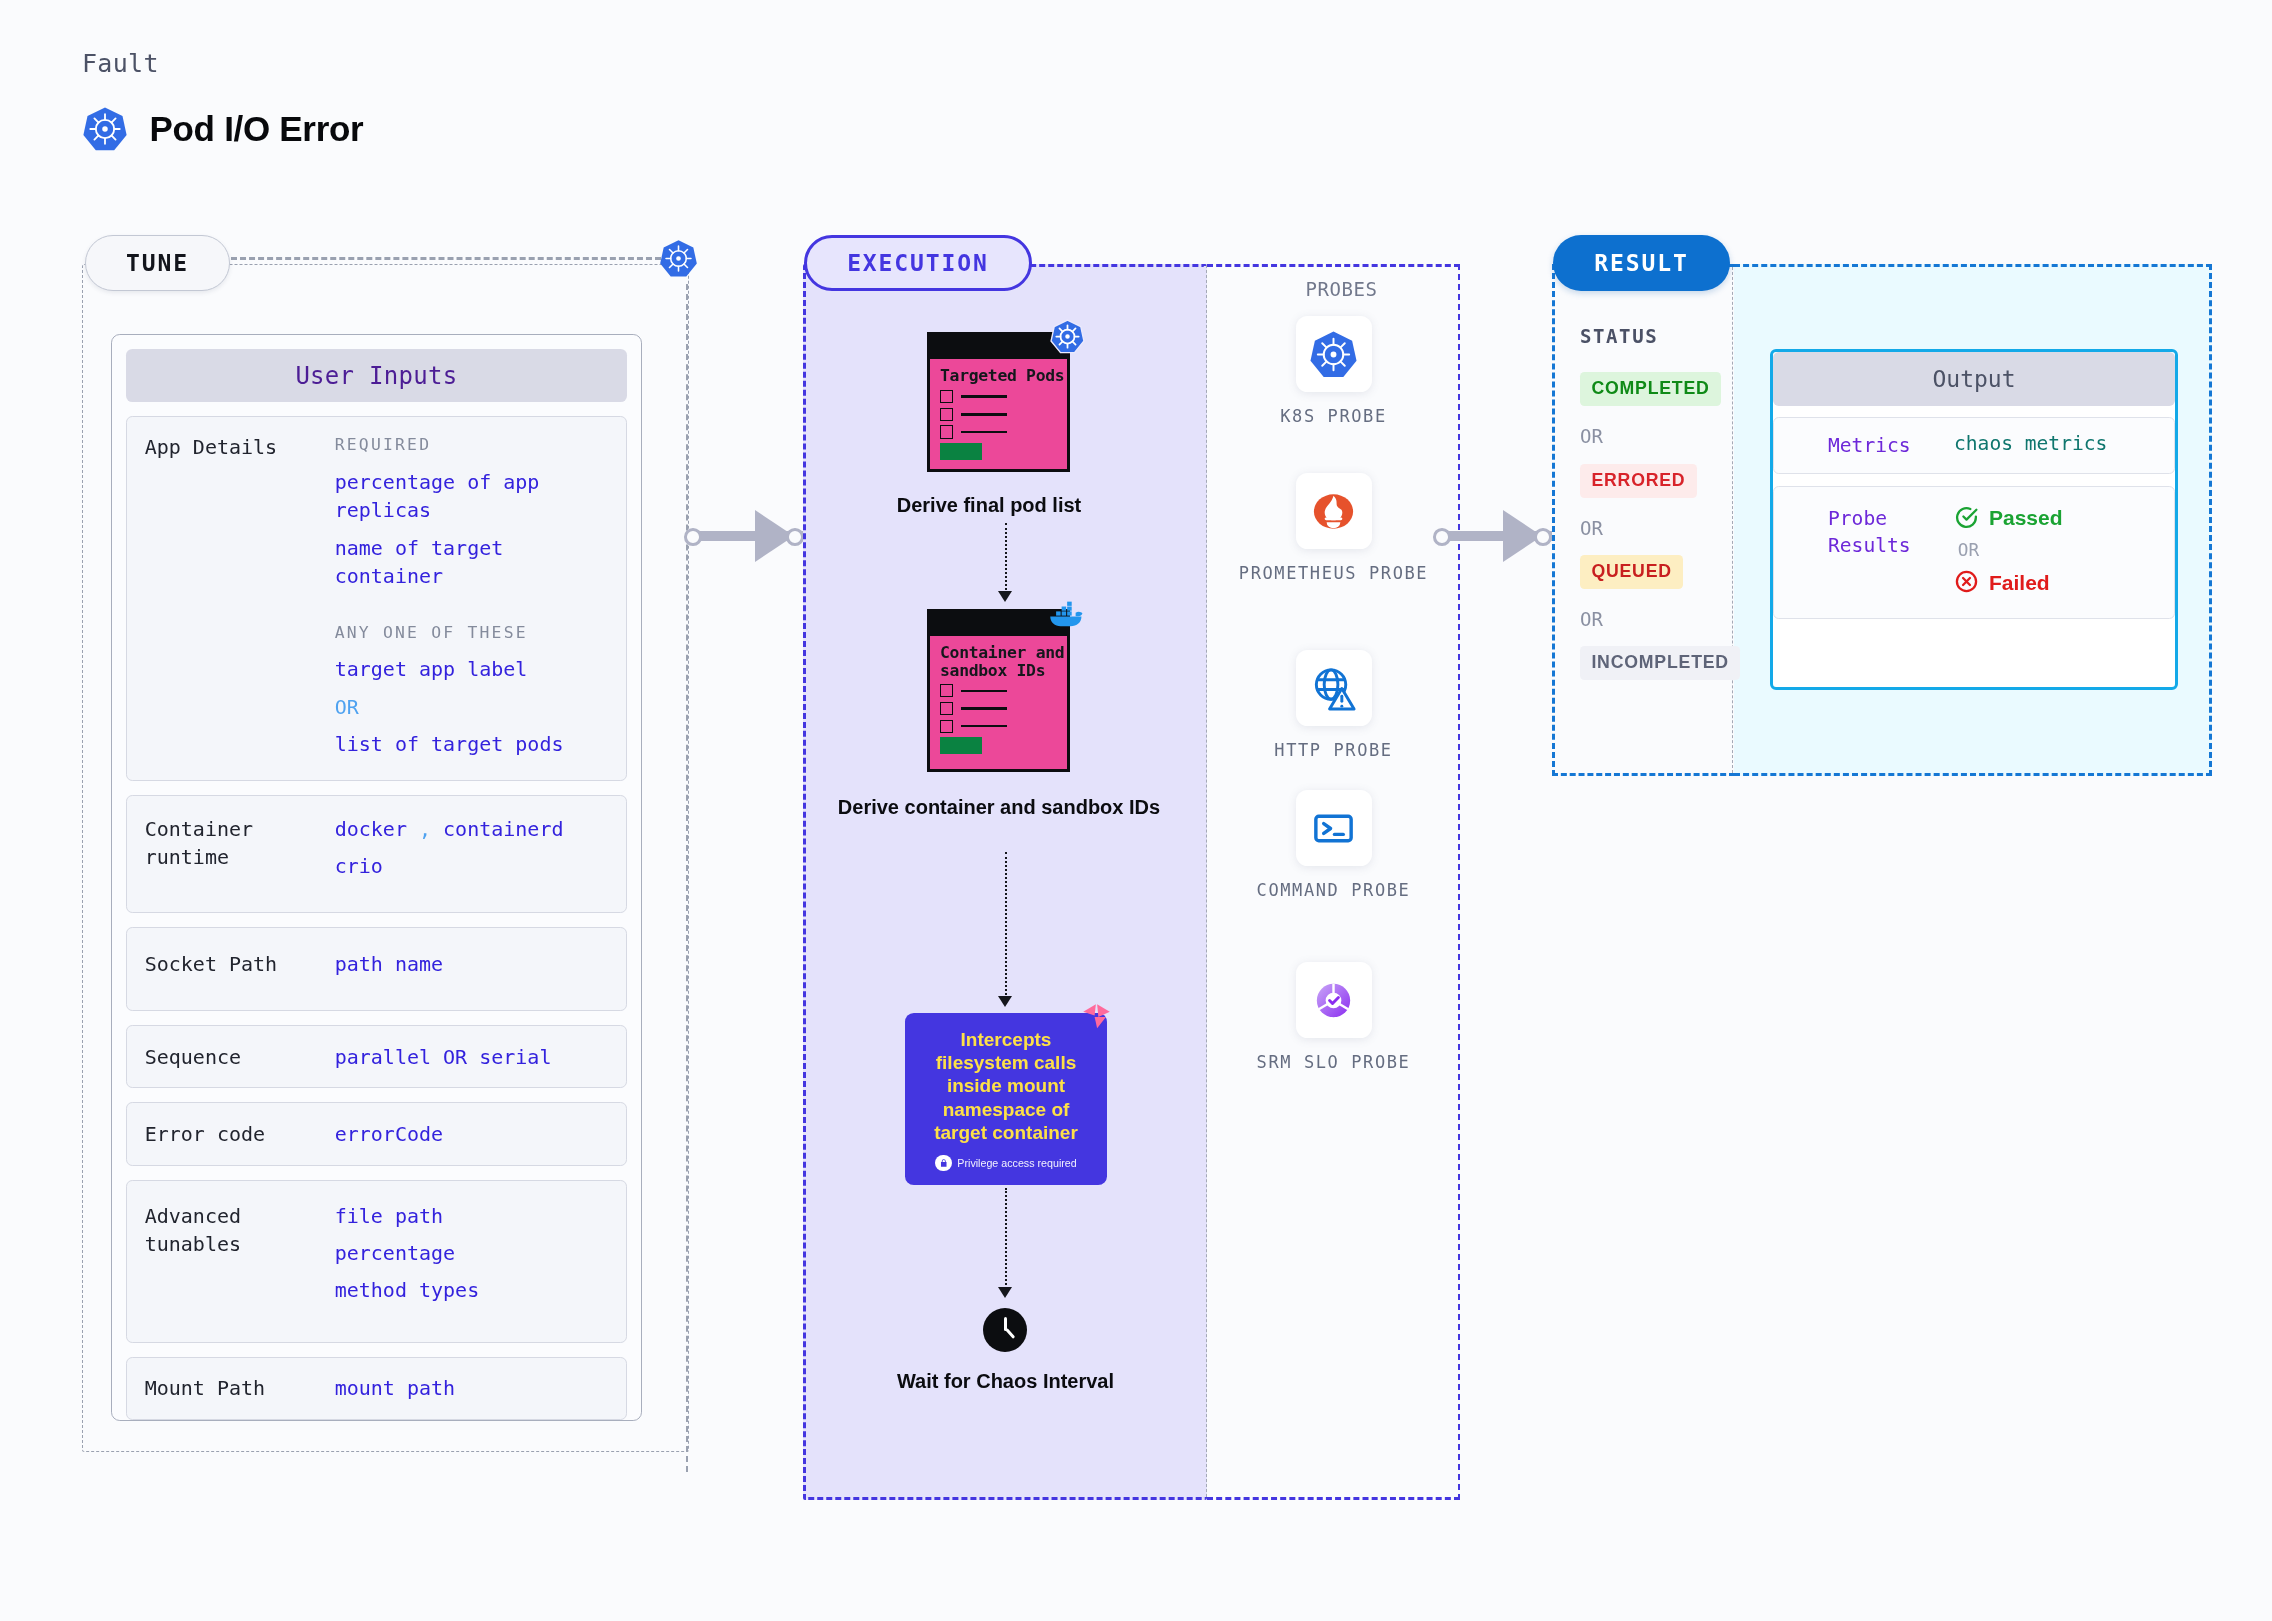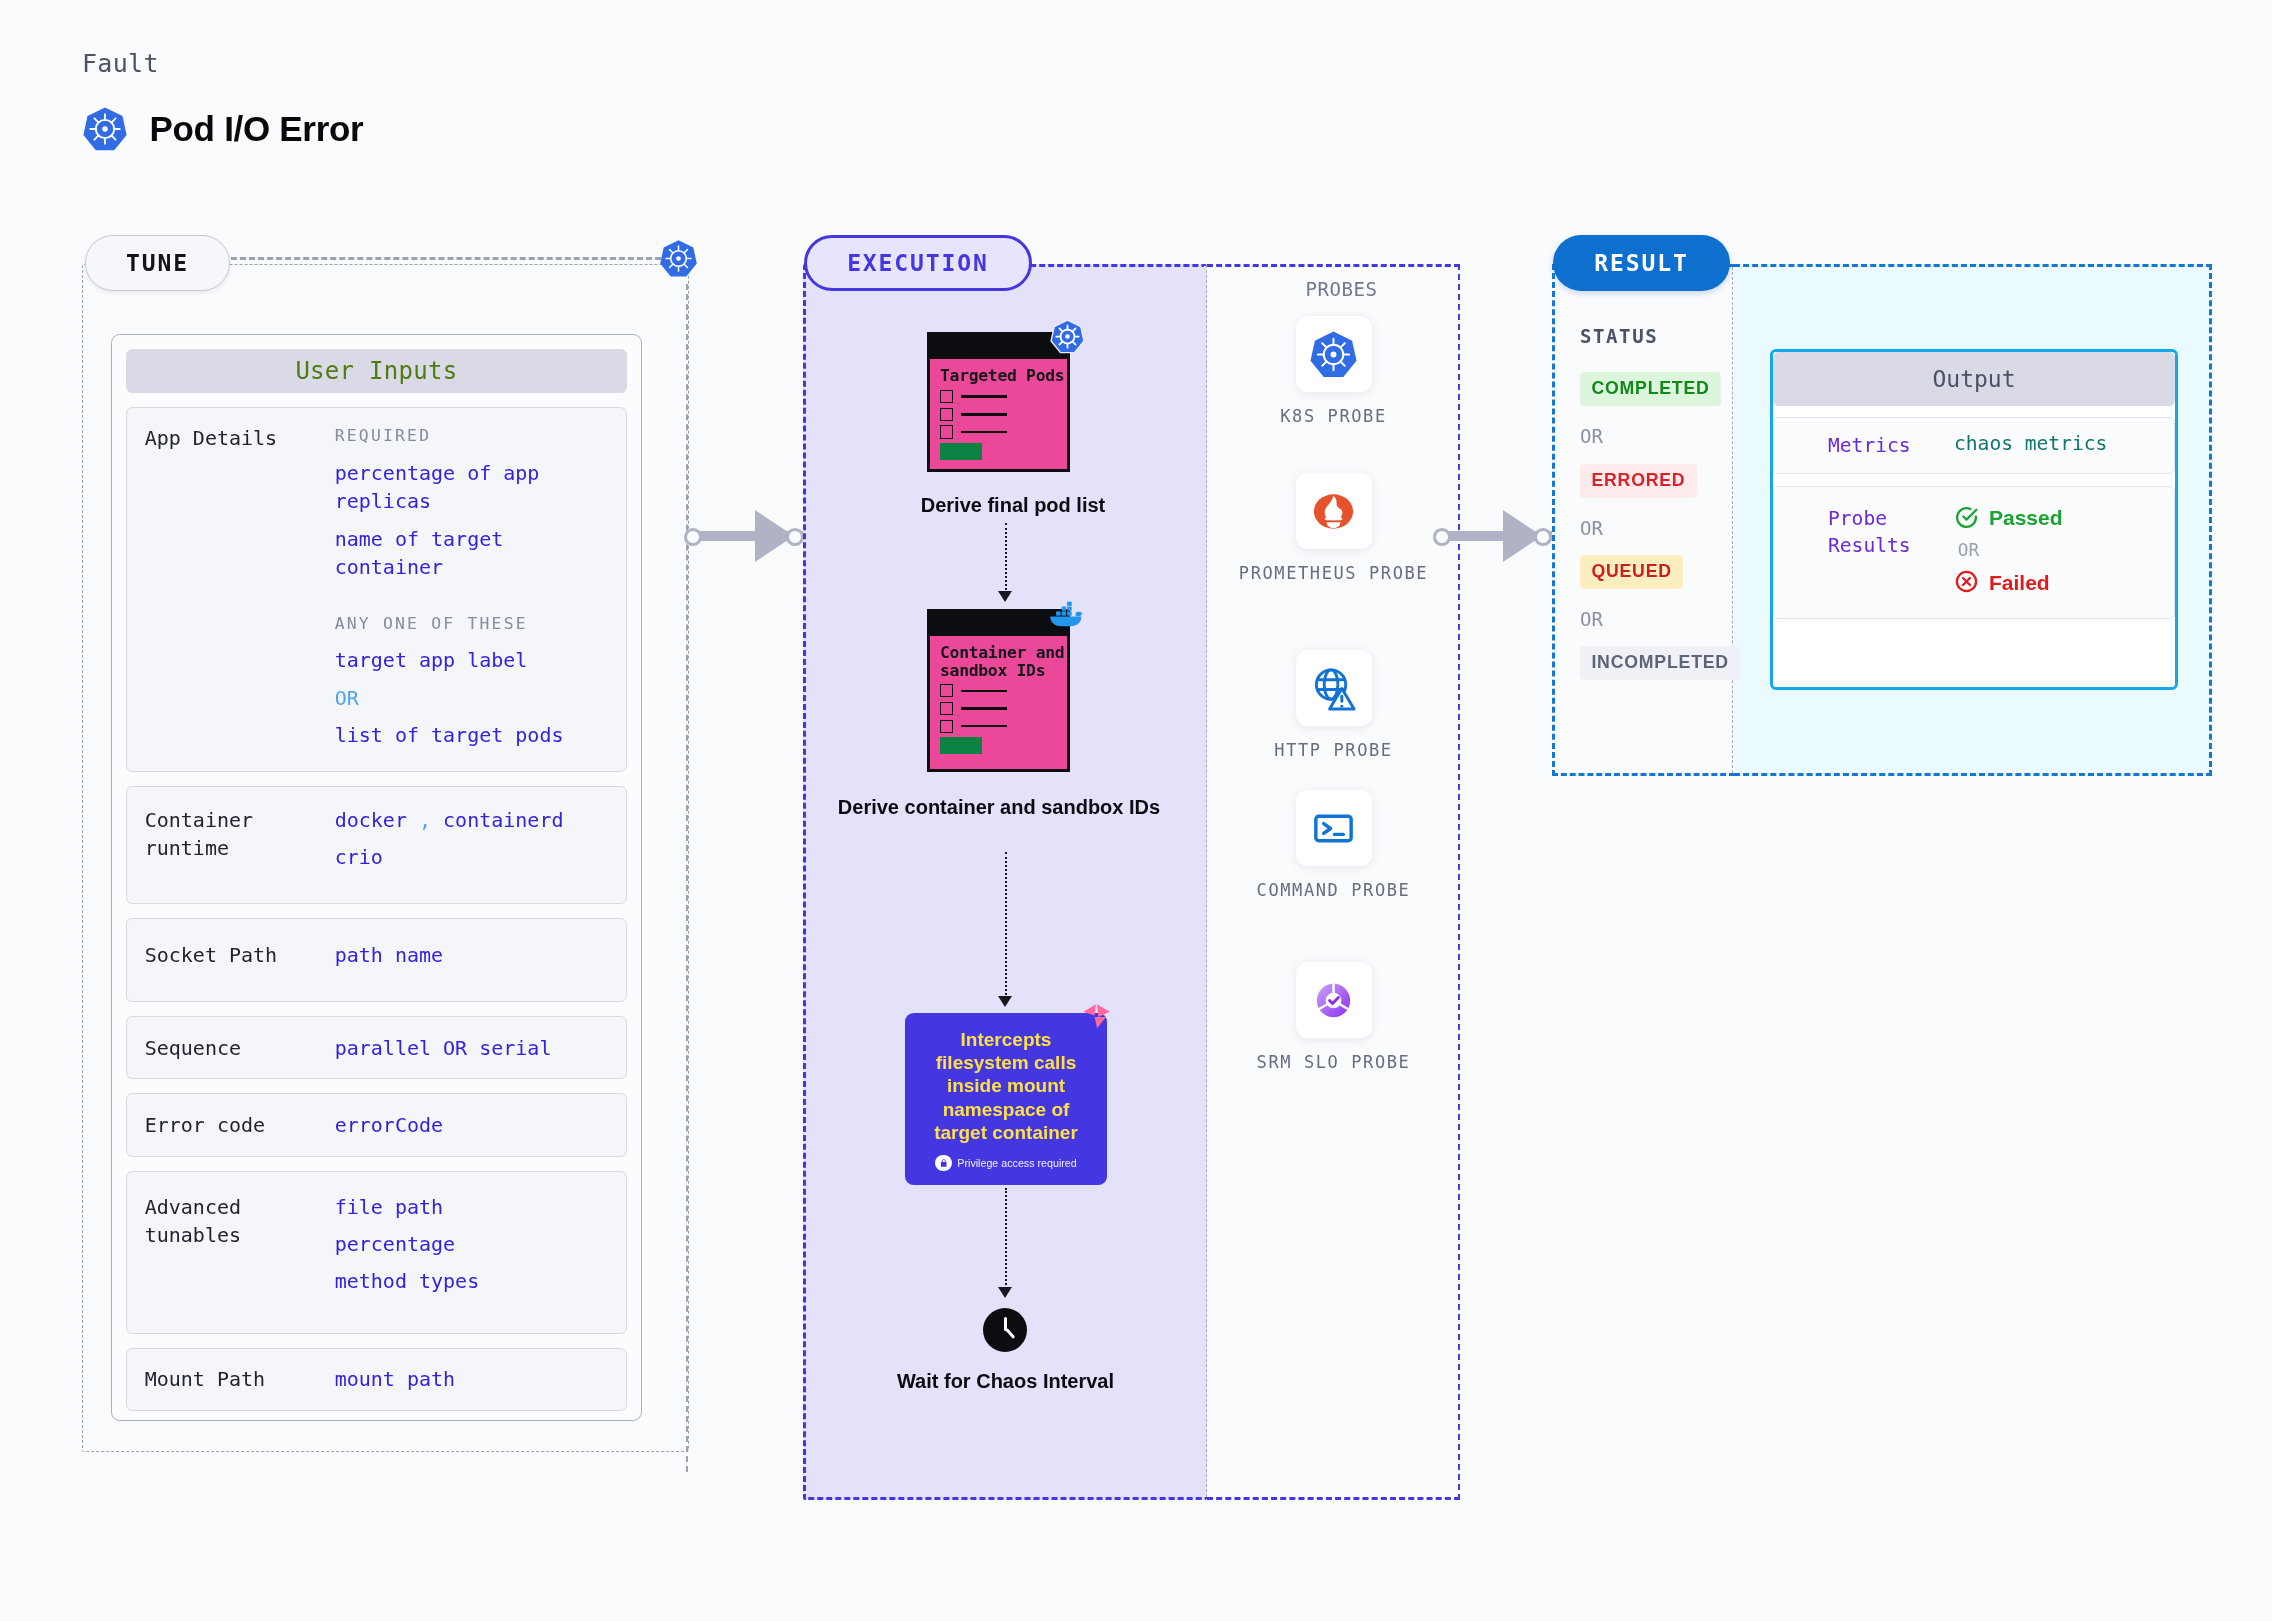--- a/index.html
+++ b/index.html
@@ -56,24 +56,24 @@
     border-left: 2.5px dashed #9aa1b0;
   }
 
   .inputs-card {
     position: absolute; left: 111px; top: 334px;
     width: 531px; height: 1087px;
     background: #fbfcfe; border: 1.9px solid #a8aebd; border-radius: 8.8px;
     padding: 14px;
   }
   .card-header {
-    height: 44px; background: #d9dae6; border-radius: 6.3px;
+    height: 53px; background: #d9dae6; border-radius: 6.3px;
     display:flex; align-items:center; justify-content:center;
     font-family: "DejaVu Sans Mono", monospace;
-    font-size: 24px; color: #4d7c0f; font-weight: 400; letter-spacing: 0.3px;
+    font-size: 24px; color: #4c1d95; font-weight: 400; letter-spacing: 0.3px;
   }
   .row {
     margin-top: 14px; background: #f4f6fa; border: 1.3px solid #d6d9e3;
     border-radius: 6.3px; display:flex; padding: 16.4px 16.4px 16.4px 17.7px;
   }
   .row-label {
     width: 190px; flex: none;
     font-family: "DejaVu Sans Mono", monospace;
     font-size: 20px; color: #21242e; line-height: 1.42;
   }
@@ -411,21 +411,21 @@
             <g fill="none" stroke="#fff" stroke-width="5" stroke-linecap="round">
               <circle cx="50" cy="50" r="20"></circle>
                 <circle cx="50" cy="50" r="4" fill="#fff"></circle>
               <path d="M50 18 L50 30 M50 70 L50 82 M18 50 L30 50 M70 50 L82 50
                        M27 27 L36 36 M64 64 L73 73 M73 27 L64 36 M36 64 L27 73"></path>
             </g>
           </svg>
         </div>
       </div>
     </div>
-    <div class="flow-caption" style="position:absolute; left:52px; top:229px; width:316px;">Derive final pod list</div>
+    <div class="flow-caption" style="position:absolute; left:28px; top:229px; width:316px;">Derive final pod list</div>
 
     <div class="arrow-v" style="left:202px; top:259px; height:71px;"></div>
     <div class="arrow-head" style="left:195px; top:327px;"></div>
 
     <div class="doc-card" style="left:124px; top:345px;">
       <div class="doc" style="height:163px;">
         <div class="doc-topbar"></div>
         <div class="doc-title">Container and sandbox IDs</div>
         <div class="doc-lines" style="padding-top:3.8px;">
           <div class="doc-line">

